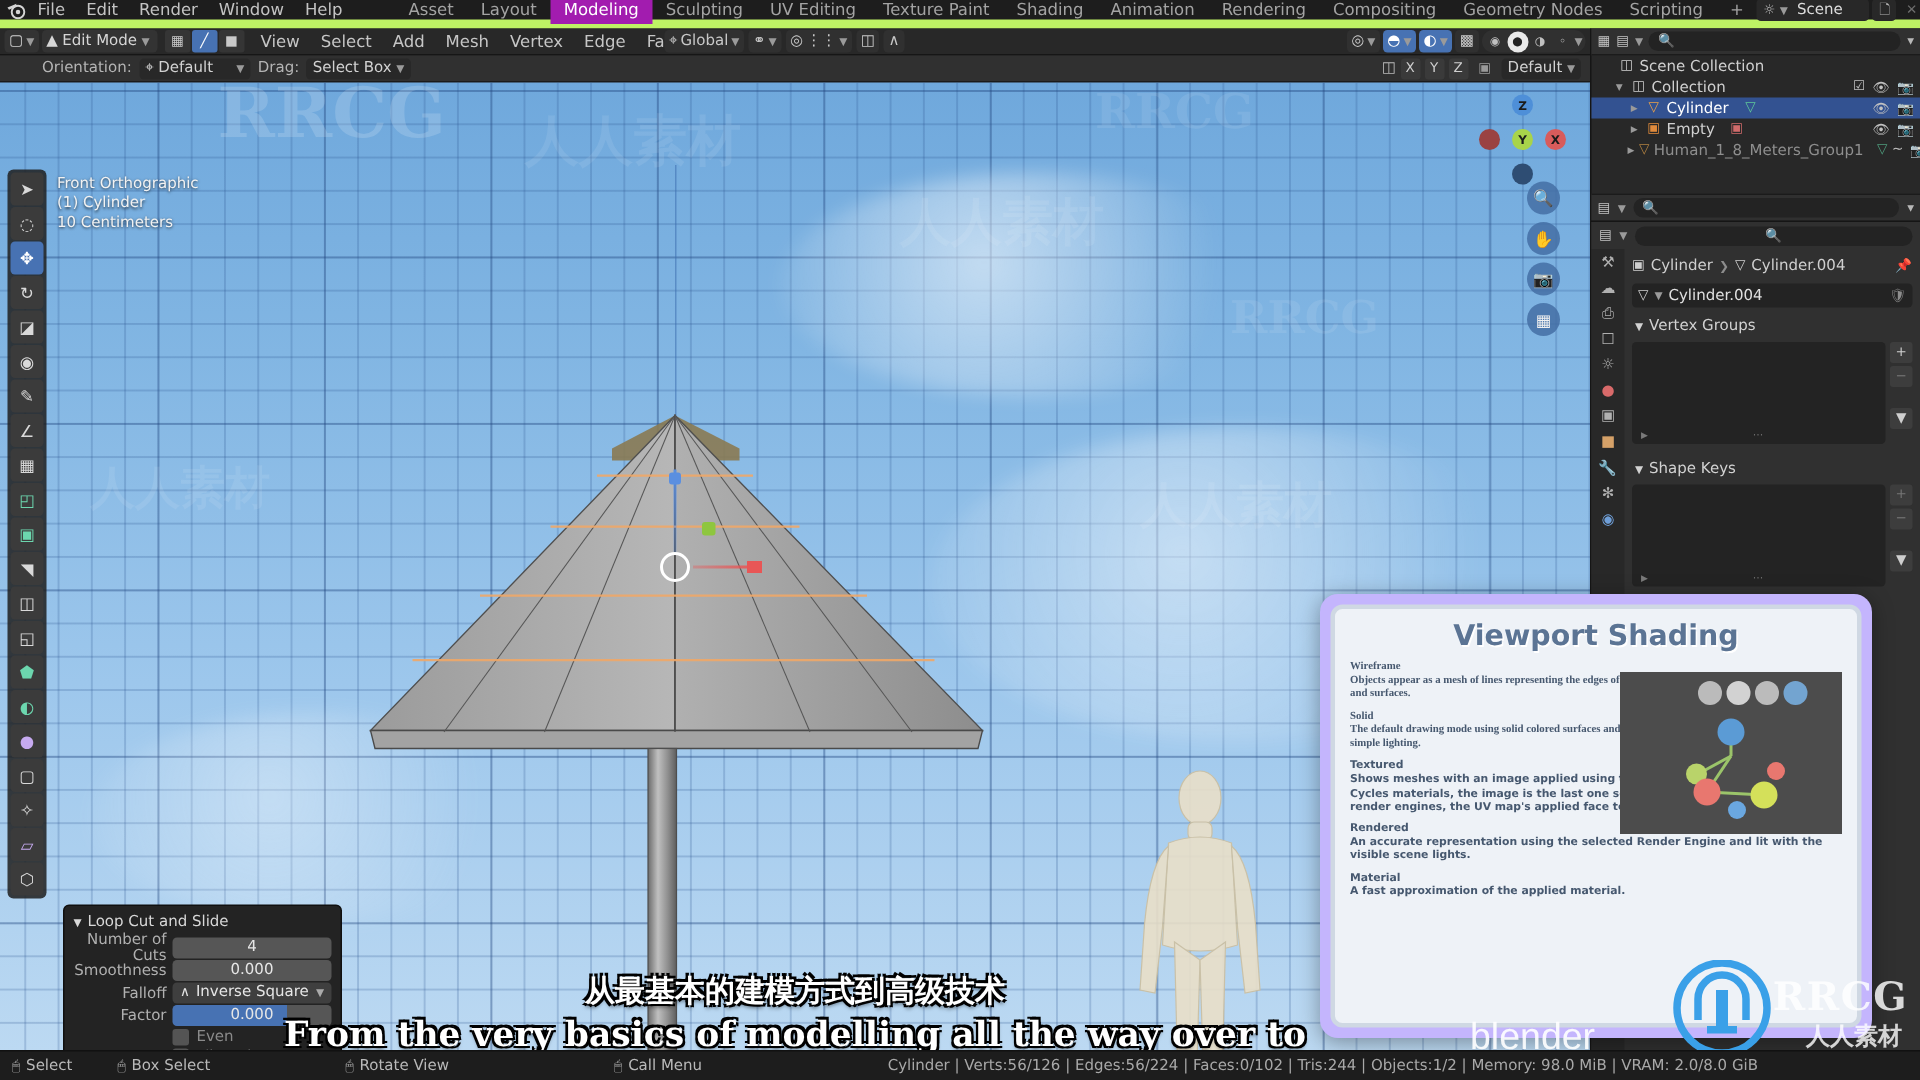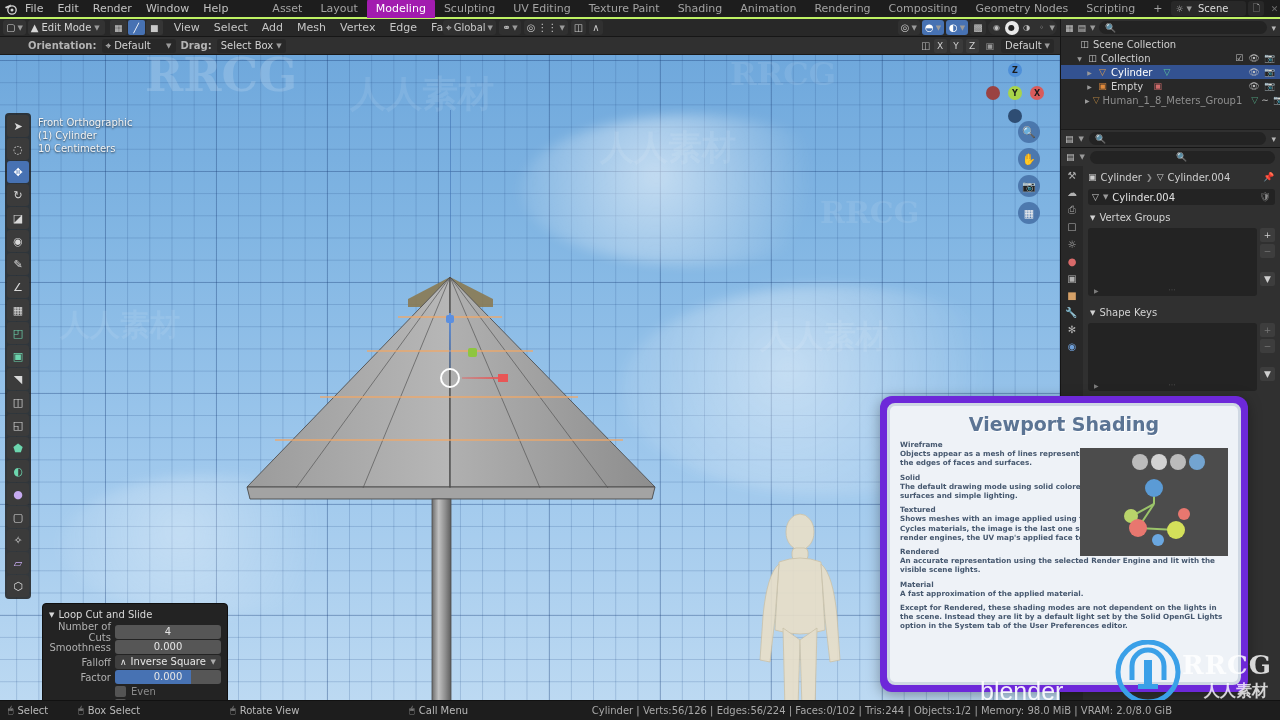--- a/index.html
+++ b/index.html
@@ -12,21 +12,21 @@
     color: #e6e6e6;
     -webkit-font-smoothing: antialiased;
   }
   #app { position: relative; width: 1280px; height: 720px; }
 
   
   .topbar {
     position: absolute; left: 0; top: 0; width: 1280px; height: 19px;
     background: #1d1d1d;
     display: flex; align-items: center;
-    border-bottom: 2px solid #bef264;
+    border-bottom: 6px solid #bef264;
   }
   .blender-logo {
     width: 22px; height: 15px; margin-left: 4px;
     display: flex; align-items: center; justify-content: center;
     color: #cfcfcf; font-size: 12px;
   }
   .menu-item {
     padding: 2px 7px; color: #c3c3c3; font-size: 11px; white-space: nowrap;
     line-height: 13px;
   }
@@ -100,21 +100,21 @@
     font-size: 8px; color: #c0c0c0;
   }
   .shade-ball.sel { background: #e9e9e9; color: #222; }
 
   
   .toolsettings {
     position: absolute; left: 0; top: 37px; width: 1060px; height: 18px;
     background: #303030; display: flex; align-items: center;
     border-bottom: 1px solid #1a1a1a; padding-left: 28px; gap: 5px;
   }
-  .ts-label { color: #b4b4b4; font-size: 10px; font-weight: bold; }
+  .ts-label { color: #b4b4b4; font-size: 10px; }
   .ts-drop {
     display: flex; align-items: center; gap: 3px; height: 14px;
     background: #282828; border-radius: 3px; padding: 0 4px;
     color: #d2d2d2; font-size: 10px; min-width: 74px;
   }
   .ts-drop .cv { margin-left: auto; font-size: 7px; color: #9a9a9a; }
   .ts-right { margin-left: auto; display: flex; align-items: center; gap: 3px; padding-right: 6px; }
   .axis-btn {
     width: 13px; height: 14px; background: #3a3a3a; border-radius: 2px;
     color: #cfcfcf; font-size: 9px; display: flex;
@@ -361,41 +361,41 @@
   .sb-item { display: flex; align-items: center; gap: 4px; margin-right: 30px; }
   .sb-mouse { color: #c9c9c9; font-size: 9px; }
   .sb-txt { color: #b9b9b9; font-size: 10px; }
   .sb-stats {
     margin-left: auto; color: #a8a8a8; font-size: 10px; padding-right: 100px;
   }
 
   
   .vs-card {
     position: absolute; left: 880px; top: 396px; width: 368px; height: 296px;
-    background: #6d28d9; border-radius: 12px; padding: 7px;
+    background: #c4b5fd; border-radius: 12px; padding: 7px;
     box-shadow: 0 3px 14px rgba(0,0,0,0.35);
   }
   .vs-inner {
     width: 100%; height: 100%; background: #eef2f7;
     border: 3px solid #cfd8e3; border-radius: 8px; overflow: hidden;
     position: relative; padding: 5px 10px;
   }
   .vs-title {
     text-align: center; color: #5b7494; font-size: 19px; font-weight: bold;
     text-shadow: 1px 1px 0 #ffffff; margin: 2px 0 5px 0;
     font-family: "DejaVu Sans", sans-serif;
   }
   .vs-body { font-size: 7.2px; line-height: 9.2px; color: #46586f; font-weight: bold; }
   .vs-h { color: #46586f; font-weight: bold; }
   .vs-p { margin-bottom: 5px; }
   .vs-img {
     position: absolute; right: 10px; top: 42px; width: 148px; height: 108px;
     background: #4a4a4a; border-radius: 2px;
   }
-  .vs-left { width: 200px; }
+  .vs-left { width: 200px; font-family: Liberation Serif, serif; }
   .vs-full { width: 100%; }
 
   
   .subs {
     position: absolute; left: 0; top: 592px; width: 1060px;
     text-align: center; pointer-events: none;
   }
   .sub-cn {
     color: #ffffff; font-size: 20px; font-weight: bold; line-height: 27px;
     text-shadow: -1.6px -1.6px 0 #000,1.6px -1.6px 0 #000,-1.6px 1.6px 0 #000,
@@ -731,20 +731,25 @@
         <span class="cbx">✓</span>
         <span class="cbx-lab dim">Even</span>
       </div>
       <div class="op-check">
         <span class="cbx">✓</span>
         <span class="cbx-lab dim">Flipped</span>
       </div>
 
     </div>
 
+    <div class="subs">
+      <div class="sub-cn">从最基本的建模方式到高级技术</div>
+      <div class="sub-en">From the very basics of modelling all the way over to</div>
+
+    </div>
   </div>
 
   <div class="outliner">
     <div class="ol-header">
       <span class="ol-hicon">▦</span>
       <span class="ol-hicon">▤</span>
       <span class="sc-caret">▼</span>
       <div class="ol-search">
         <span>🔍</span>
         <span title=""></span>
@@ -925,21 +930,20 @@
           <div>Shows meshes with an image applied using the mesh's active UV map. For Cycles materials, the image is the last one selected in the Node Editor. For other render engines, the UV map's applied face texture will be shown.</div>
         </div>
         <div class="vs-p vs-full">
           <div class="vs-h">Rendered</div>
           <div>An accurate representation using the selected Render Engine and lit with the visible scene lights.</div>
         </div>
         <div class="vs-p vs-full">
           <div class="vs-h">Material</div>
           <div>A fast approximation of the applied material.</div>
         </div>
-        <div class="vs-full">Except for Rendered, these shading modes are not dependent on the lights in the scene. Instead they are lit by a default light set by the Solid OpenGL Lights option in the System tab of the User Preferences editor.</div>
       </div>
     </div>
   </div>
 
   <div class="blender-wm">blender</div>
   <svg class="wm-logo" viewBox="0 0 72 64">
     <circle cx="36" cy="32" r="30" fill="none" stroke="#3aa0e8" stroke-width="5"></circle>
     <path d="M20 40 V26 a16 16 0 0 1 32 0 V40" fill="none" stroke="#3aa0e8" stroke-width="5"></path>
     <rect x="32" y="20" width="8" height="28" fill="#3aa0e8"></rect>
     <rect x="26" y="44" width="20" height="5" fill="#3aa0e8"></rect>

